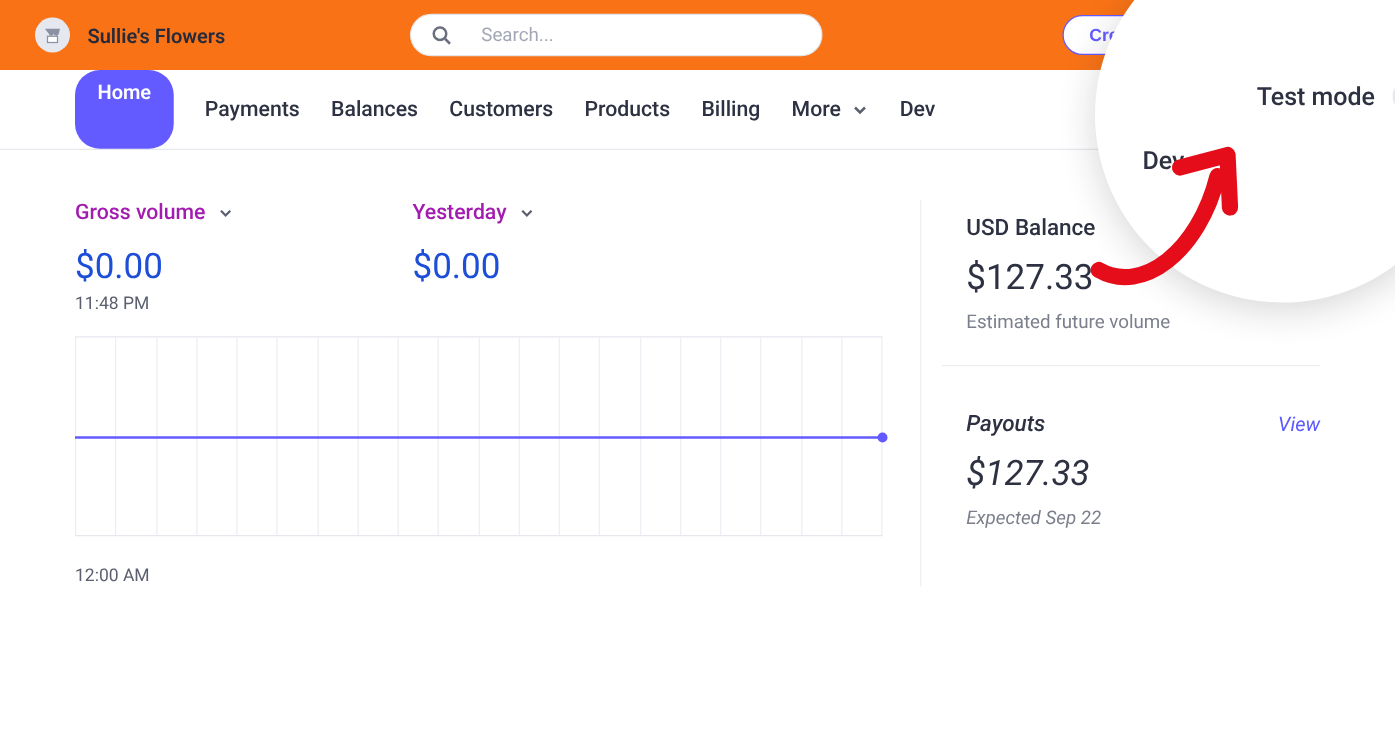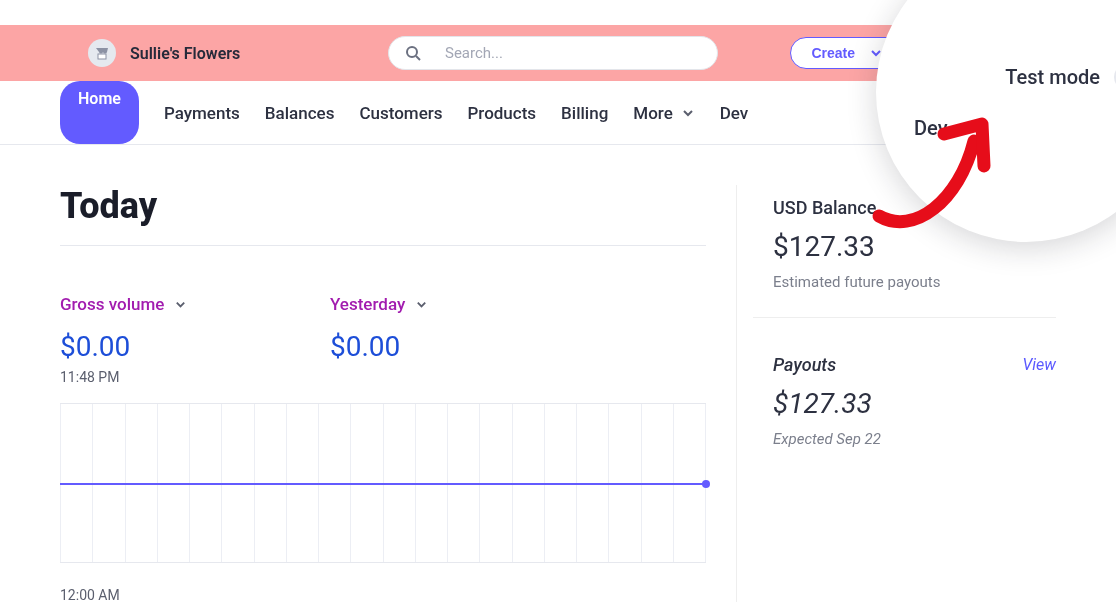--- a/index.html
+++ b/index.html
@@ -6,25 +6,24 @@
     body {
       font-family: -apple-system, BlinkMacSystemFont, "Segoe UI", Roboto, Helvetica, Arial, sans-serif;
       background: #fff;
       width: 1116px;
       height: 602px;
       overflow: hidden;
       position: relative;
     }
     .top-bar {
       height: 56px;
-      background: #fca5a5;
-      display: flex;
-      align-items: center;
-      padding: 0 88px;
-      margin-top: 25px;
+      background: #f97316;
+      display: flex;
+      align-items: center;
+      padding: 0 28px;
     }
     .brand {
       display: flex;
       align-items: center;
       gap: 14px;
       width: 300px;
     }
     .brand-icon {
       width: 28px; height: 28px;
       border-radius: 50%;
@@ -239,21 +238,20 @@
     <span>More</span>
     <svg width="14" height="14" viewBox="0 0 14 14">
         <polyline class="chev" points="3,5 7,9 11,5" fill="none" stroke-width="2"></polyline>
       </svg>
   </span>
   <span class="nav-item">Dev</span>
 </div>
 
 <div class="main">
   <div class="left-col">
-    <h1 class="page-title">Today</h1>
     <div class="metrics">
       <div style="width:200px;">
         <div class="metric-title">
           <span>Gross volume</span>
           <svg width="13" height="13" viewBox="0 0 14 14">
               <polyline class="chev" points="3,5 7,9 11,5" fill="none" stroke-width="2"></polyline>
             </svg>
         </div>
         <div class="metric-value">$0.00</div>
         <div class="metric-sub">11:48 PM</div>
@@ -299,21 +297,21 @@
     <div class="chart-x">12:00 AM</div>
   </div>
 
   <div class="right-col">
     <div class="right-card">
       <div class="right-title">
         <span>USD Balance</span>
         <span class="view-link">View</span>
       </div>
       <div class="right-value">$127.33</div>
-      <div class="right-sub">Estimated future payouts</div>
+      <div class="right-sub">Estimated future volume</div>
     </div>
     <div class="right-card">
       <div class="right-title">
         <span>Payouts</span>
         <span class="view-link">View</span>
       </div>
       <div class="right-value">$127.33</div>
       <div class="right-sub">Expected Sep 22</div>
     </div>
   </div>

